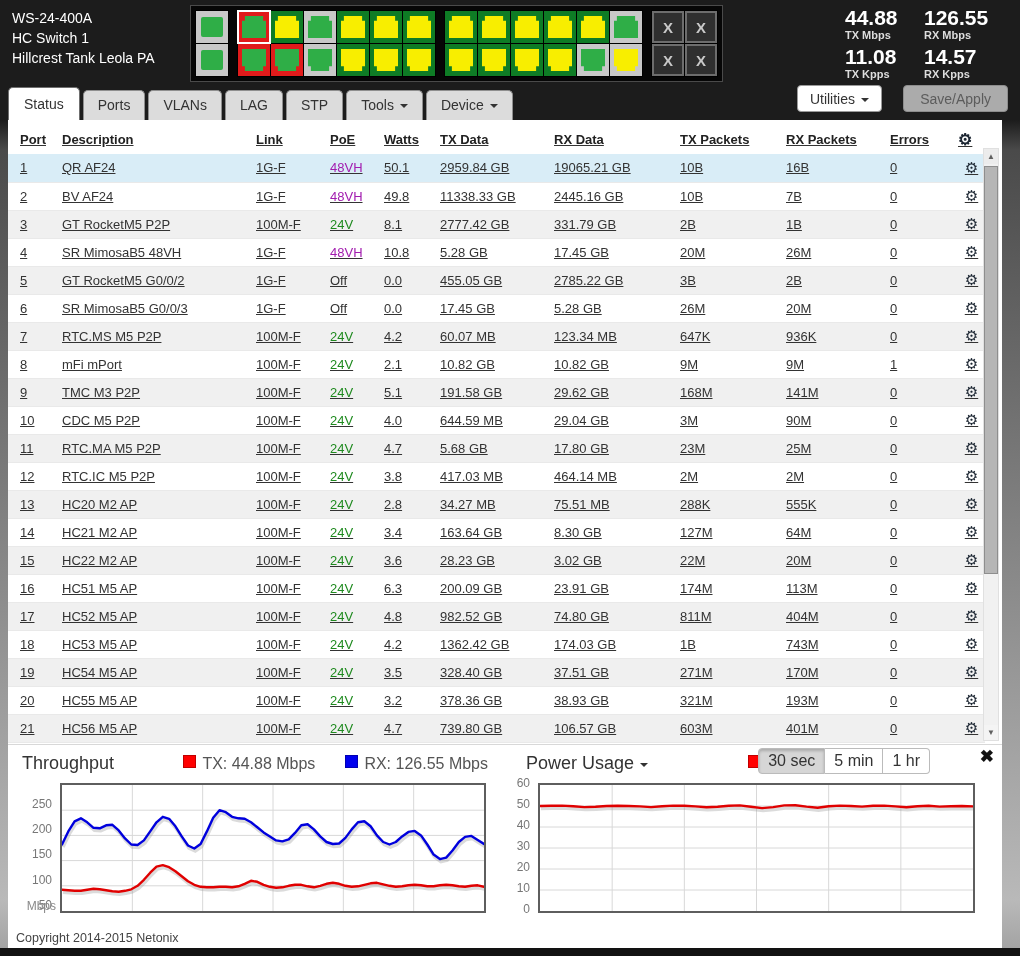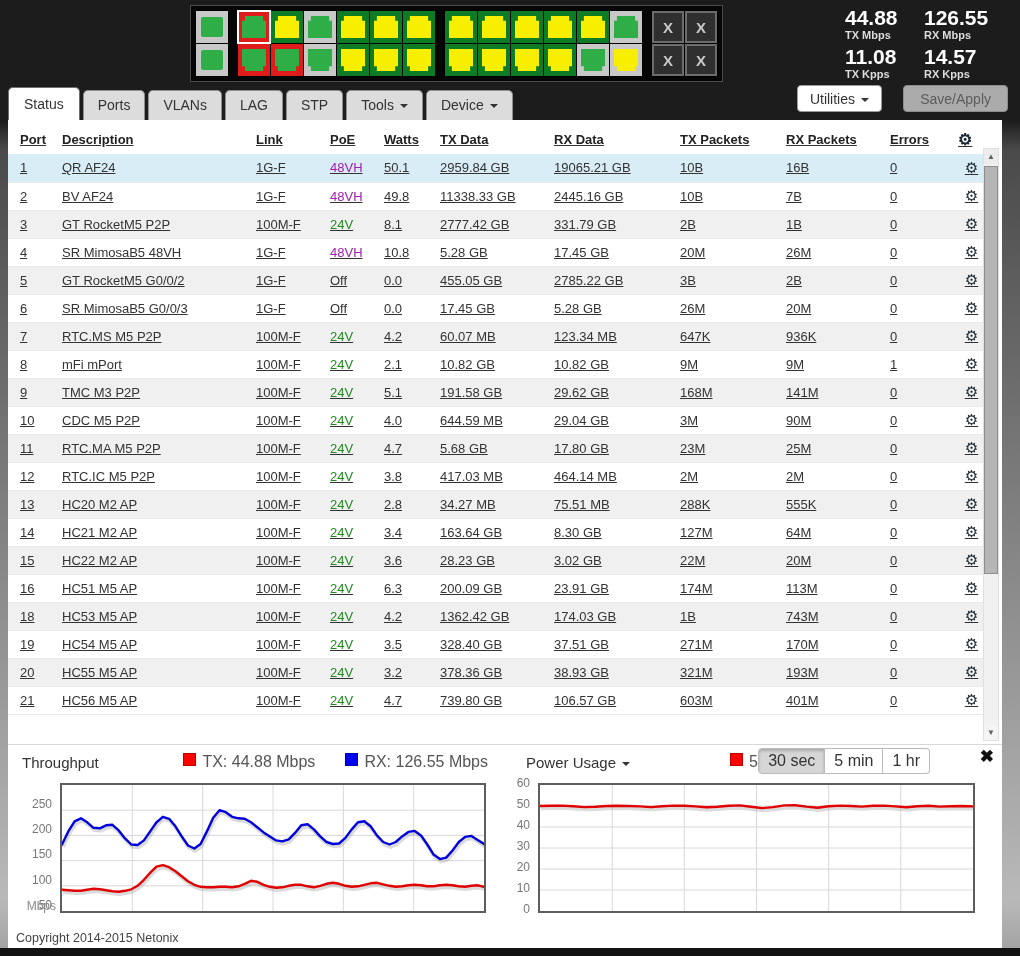--- a/index.html
+++ b/index.html
@@ -56,21 +56,21 @@
   .sb-btn { position:absolute; left:0; width:14px; height:15px; background:#ececec; color:#606060; font-size:8px; text-align:center; line-height:15px; cursor:pointer; }
   #sb-up { top:0; } #sb-down { bottom:0; background:#f4f4f4; }
   .sb-thumb { position:absolute; left:0; top:17px; width:14px; height:408px; background:#b6b6b6; border:1px solid #8e8e8e; cursor:grab; }
 
   
   .charts-section { position:absolute; left:0; top:624px; width:994px; height:204px; border-top:1px solid #d8d8d8; background:#fff; }
   .chart-block { position:absolute; top:6px; height:176px; }
   #chartL { left:0; width:492px; }
   #chartR { left:504px; width:480px; }
   .chart-header { position:absolute; left:14px; right:0; top:2px; display:flex; align-items:center; }
-  .chart-title { font-size:15px; color:#333; }
+  .chart-title { font-size:18px; color:#333; }
   .chart-title.clickable { cursor:pointer; }
   .legend { display:flex; align-items:center; margin-left:auto; }
   #chartL .legend { padding-right:12px; gap:30px; }
   #chartR .legend { margin-left:0; margin-right:auto; padding-left:100px; }
   .legend-item { display:flex; align-items:flex-start; font-size:16px; color:#555; }
   .swatch { width:13px; height:13px; display:inline-block; margin-right:6px; border:1px solid rgba(0,0,0,.25); }
   .yticks { position:absolute; top:32px; height:130px; }
   #chartL .yticks { left:8px; width:40px;margin-top:21px; }
   #chartR .yticks { left:0; width:22px; }
   .ytick { position:absolute; right:4px; font-size:12px; color:#777; width:100%; text-align:right; }
@@ -85,20 +85,25 @@
   .period.active { background:#d6d6d6; box-shadow:inset 0 2px 3px rgba(0,0,0,.2); }
   .charts-close { position:absolute; top:3px; right:8px; background:none; border:none; font-size:17px; font-weight:bold; color:#111; cursor:pointer; line-height:1; }
   .copyright { position:absolute; left:8px; top:186px; font-size:12.5px; color:#444; }
 
   .bottom-bar { position:absolute; left:0; top:948px; width:1020px; height:8px; background:#121212; z-index:4; }
 </style>
 </head>
 <body>
 
 <div class="app-header">
+  <div class="device-info">
+    <div>WS-24-400A</div>
+    <div>HC Switch 1</div>
+    <div>Hillcrest Tank Leola PA</div>
+  </div>
 
   <div class="port-panel" id="port-panel">
       <div class="pgroup">
         <div class="pcol">
           <div class="pcell" style="background: rgb(200, 200, 200);">
             <div class="plug rect" style="background: rgb(47, 174, 71);"></div>
           </div>
           <div class="pcell" style="background: rgb(200, 200, 200);">
             <div class="plug rect" style="background: rgb(47, 174, 71);"></div>
           </div>
@@ -476,20 +481,33 @@
           <td class="poe-24">24V</td>
           <td>6.3</td>
           <td>200.09 GB</td>
           <td>23.91 GB</td>
           <td>174M</td>
           <td>113M</td>
           <td>0</td>
           <td class="gear-cell"><span class="gear">⚙</span></td>
         </tr>
         <tr class="prow">
+          <td>17</td>
+          <td>HC52 M5 AP</td>
+          <td>100M-F</td>
+          <td class="poe-24">24V</td>
+          <td>4.8</td>
+          <td>982.52 GB</td>
+          <td>74.80 GB</td>
+          <td>811M</td>
+          <td>404M</td>
+          <td>0</td>
+          <td class="gear-cell"><span class="gear">⚙</span></td>
+        </tr>
+        <tr class="prow">
           <td>18</td>
           <td>HC53 M5 AP</td>
           <td>100M-F</td>
           <td class="poe-24">24V</td>
           <td>4.2</td>
           <td>1362.42 GB</td>
           <td>174.03 GB</td>
           <td>1B</td>
           <td>743M</td>
           <td>0</td>

